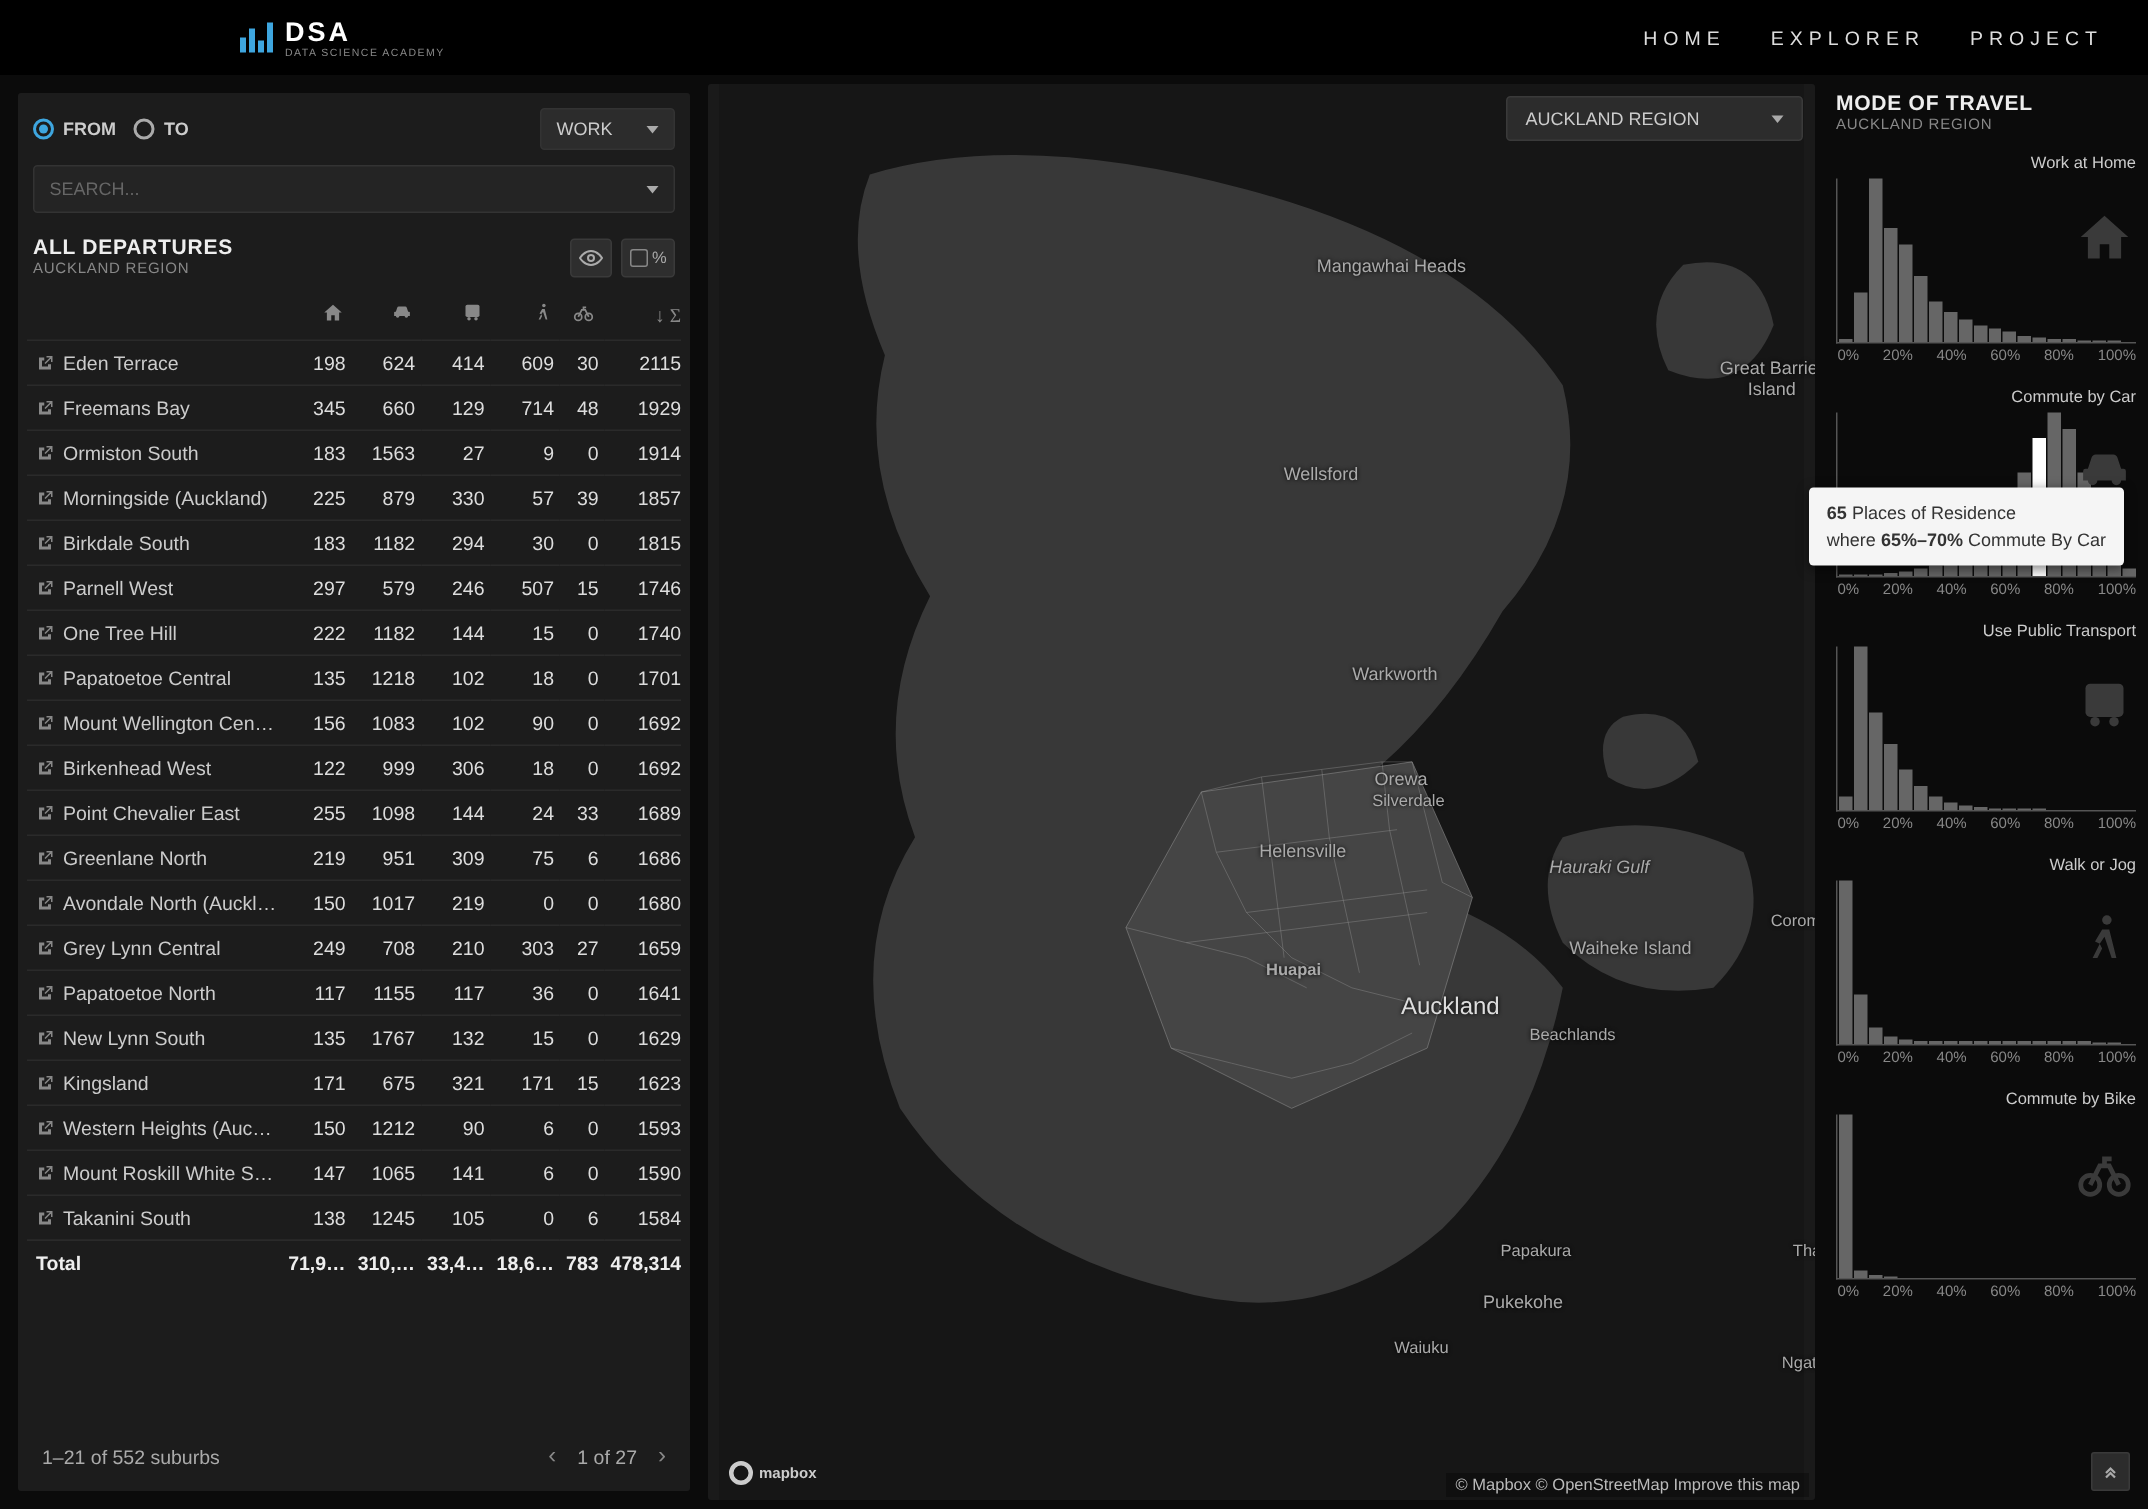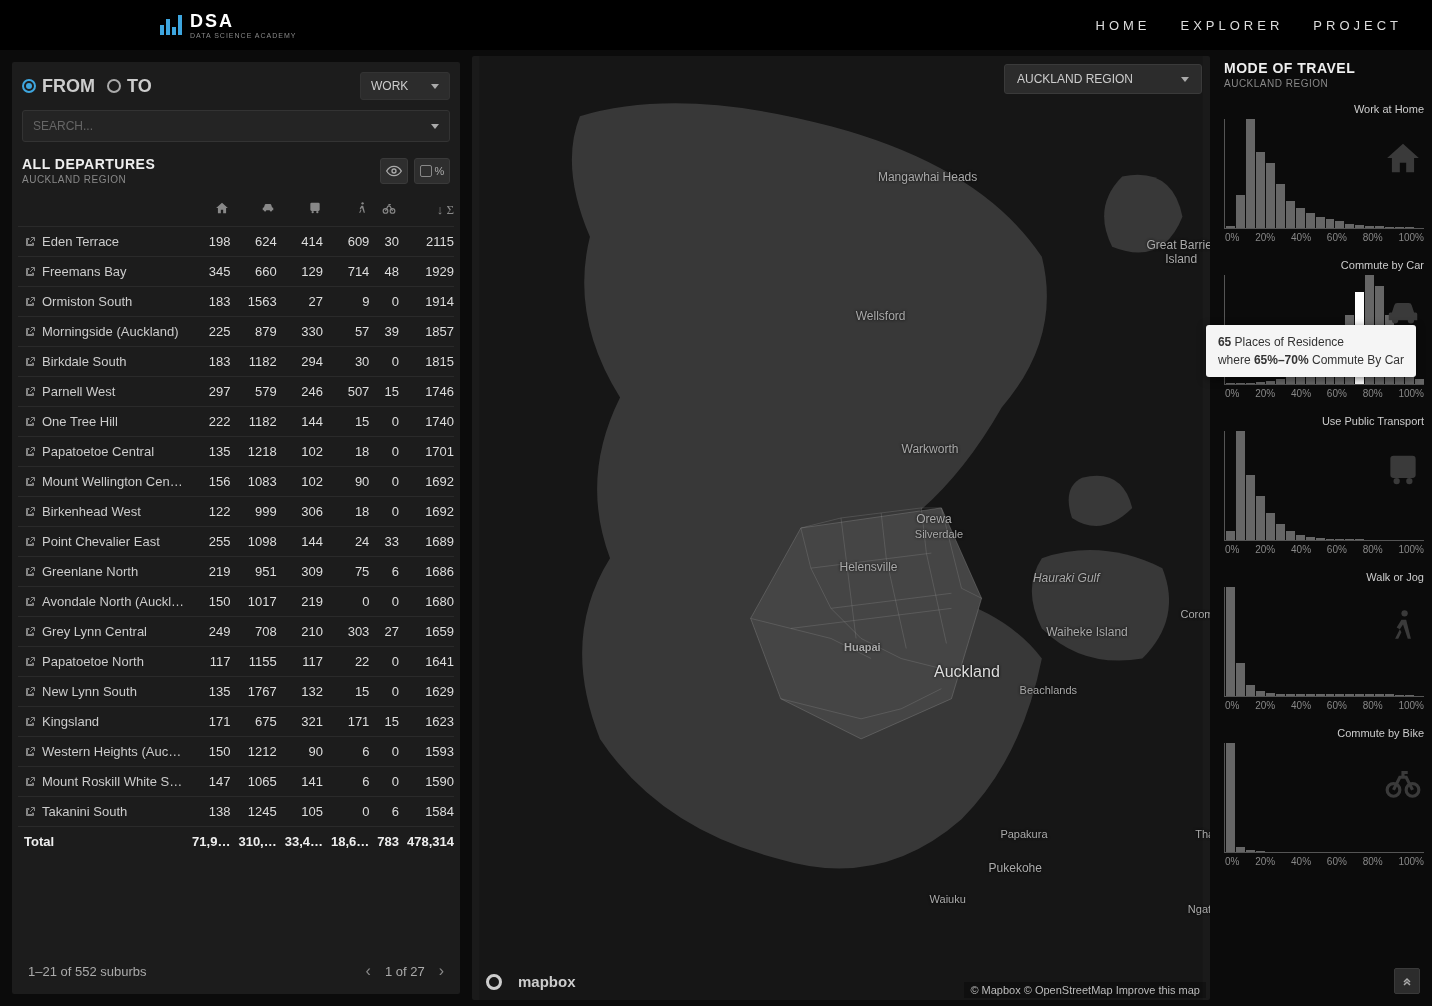--- a/index.html
+++ b/index.html
@@ -35,28 +35,28 @@
   .nav a { color:#ddd; text-decoration:none; font-size:13px; letter-spacing:4px; font-weight:500; }
 
   
   .main { display:flex; height:956px; padding:6px; gap:6px; background:#0b0b0b; }
 
   
   .left { width:460px; display:flex; flex-direction:column; padding:6px 6px 6px 6px; background:transparent; }
   .left-inner { background:#1c1c1c; flex:1; display:flex; flex-direction:column; border-radius:2px; padding:6px 6px 0 6px; }
   .fromto-row { display:flex; align-items:center; justify-content:space-between; padding:4px 4px 10px 4px; }
   .radios { display:flex; gap:12px; align-items:center; }
-  .radio { display:flex; align-items:center; gap:6px; font-size:18px; font-weight:600; color:#ccc; cursor:pointer; }
+  .radio { display:flex; align-items:center; gap:6px; font-size:12px; font-weight:600; color:#ccc; cursor:pointer; }
   .radio .dot { width:14px; height:14px; border:2px solid #aaa; border-radius:50%; display:flex; align-items:center; justify-content:center; }
   .radio.selected .dot::after { content:""; width:6px; height:6px; background:#3ea6df; border-radius:50%; }
   .radio.selected .dot { border-color:#3ea6df; }
   .dropdown { background:#2c2c2c; border:1px solid #333; border-radius:3px; padding:6px 10px; font-size:12px; color:#ccc; display:flex; align-items:center; justify-content:space-between; min-width:90px; cursor:pointer; }
   .chev { border-left:4px solid transparent; border-right:4px solid transparent; border-top:5px solid #aaa; margin-left:8px; }
   .search { background:#242424; border:1px solid #333; border-radius:3px; padding:8px 10px; color:#666; font-size:12px; display:flex; align-items:center; justify-content:space-between; margin:0 4px 10px 4px; }
-  .dep-header { display:flex; justify-content:space-between; align-items:center; padding:4px 4px 8px 4px; }
+  .dep-header { display:flex; justify-content:space-between; align-items:flex-end; padding:4px 4px 8px 4px; }
   .dep-title { font-size:14px; font-weight:700; color:#eee; letter-spacing:0.5px; }
   .dep-sub { font-size:10px; color:#888; letter-spacing:0.5px; margin-top:2px; }
   .dep-btns { display:flex; gap:6px; align-items:center; }
   .eye-btn, .pct-btn { background:#2e2e2e; border-radius:3px; width:28px; height:26px; display:flex; align-items:center; justify-content:center; color:#aaa; cursor:pointer; border:1px solid #3a3a3a; }
   .pct-btn { width:36px; gap:3px; font-size:11px; }
   .pct-box { width:12px; height:12px; border:1px solid #888; border-radius:2px; }
 
   
   .tbl { flex:1; overflow-y:auto; padding:0 0 0 0; }
   .tbl table { width:100%; border-collapse:collapse; }
@@ -70,21 +70,21 @@
   .pager { display:flex; justify-content:space-between; align-items:center; padding:14px 10px; color:#aaa; font-size:13px; }
   .pager-ctrl { display:flex; align-items:center; gap:14px; }
   .pg-arrow { color:#888; cursor:pointer; font-size:16px; }
 
   
   .map { flex:1; position:relative; background:#1a1a1a; border-radius:2px; overflow:hidden; }
   .map svg.bg { position:absolute; inset:0; width:100%; height:100%; }
   .map-select { position:absolute; top:8px; right:8px; background:#2c2c2c; border:1px solid #3a3a3a; border-radius:3px; padding:7px 12px; font-size:12px; color:#ccc; cursor:pointer; display:flex; gap:40px; align-items:center; min-width:190px; justify-content:space-between; }
   .map-label { position:absolute; color:#aaa; font-size:12px; text-shadow:0 0 3px #000; }
   .map-label.big { color:#ddd; font-size:16px; font-weight:500; }
-  .mapbox-logo { position:absolute; left:14px; bottom:10px; color:#ccc; font-size:15px; font-weight:600; display:flex; align-items:center; gap:16px; }
+  .mapbox-logo { position:absolute; left:14px; bottom:10px; color:#ccc; font-size:10px; font-weight:600; display:flex; align-items:center; gap:4px; }
   .mapbox-logo .circ { width:16px; height:16px; border:3px solid #ccc; border-radius:50%; position:relative; }
   .map-attrib { position:absolute; right:4px; bottom:2px; font-size:11px; color:#bbb; background:rgba(0,0,0,0.3); padding:2px 6px; }
   .map-attrib span { cursor:pointer; }
 
   
   .right { width:210px; display:flex; flex-direction:column; padding:4px 2px 4px 8px; }
   .rt-title { font-size:14px; font-weight:700; color:#eee; letter-spacing:0.5px; }
   .rt-sub { font-size:10px; color:#888; letter-spacing:0.5px; margin:2px 0 14px 0; }
   .hist { margin-bottom:16px; }
   .hist-title { font-size:11px; color:#ccc; text-align:right; margin-bottom:4px; }
@@ -421,21 +421,21 @@
                   <div class="suburb-cell">
                     <svg class="ext-icon" width="12" height="12" viewBox="0 0 24 24" fill="none" stroke="#888" stroke-width="2">
                       <path d="M14 3h7v7M21 3l-9 9M5 5h5v2H7v10h10v-3h2v5H5z"></path>
                     </svg>
                     <span>Papatoetoe North</span>
                   </div>
                 </td>
                 <td>117</td>
                 <td>1155</td>
                 <td>117</td>
-                <td>22</td>
+                <td>36</td>
                 <td>0</td>
                 <td>1641</td>
               </tr>
               <tr>
                 <td>
                   <div class="suburb-cell">
                     <svg class="ext-icon" width="12" height="12" viewBox="0 0 24 24" fill="none" stroke="#888" stroke-width="2">
                       <path d="M14 3h7v7M21 3l-9 9M5 5h5v2H7v10h10v-3h2v5H5z"></path>
                     </svg>
                     <span>New Lynn South</span>

